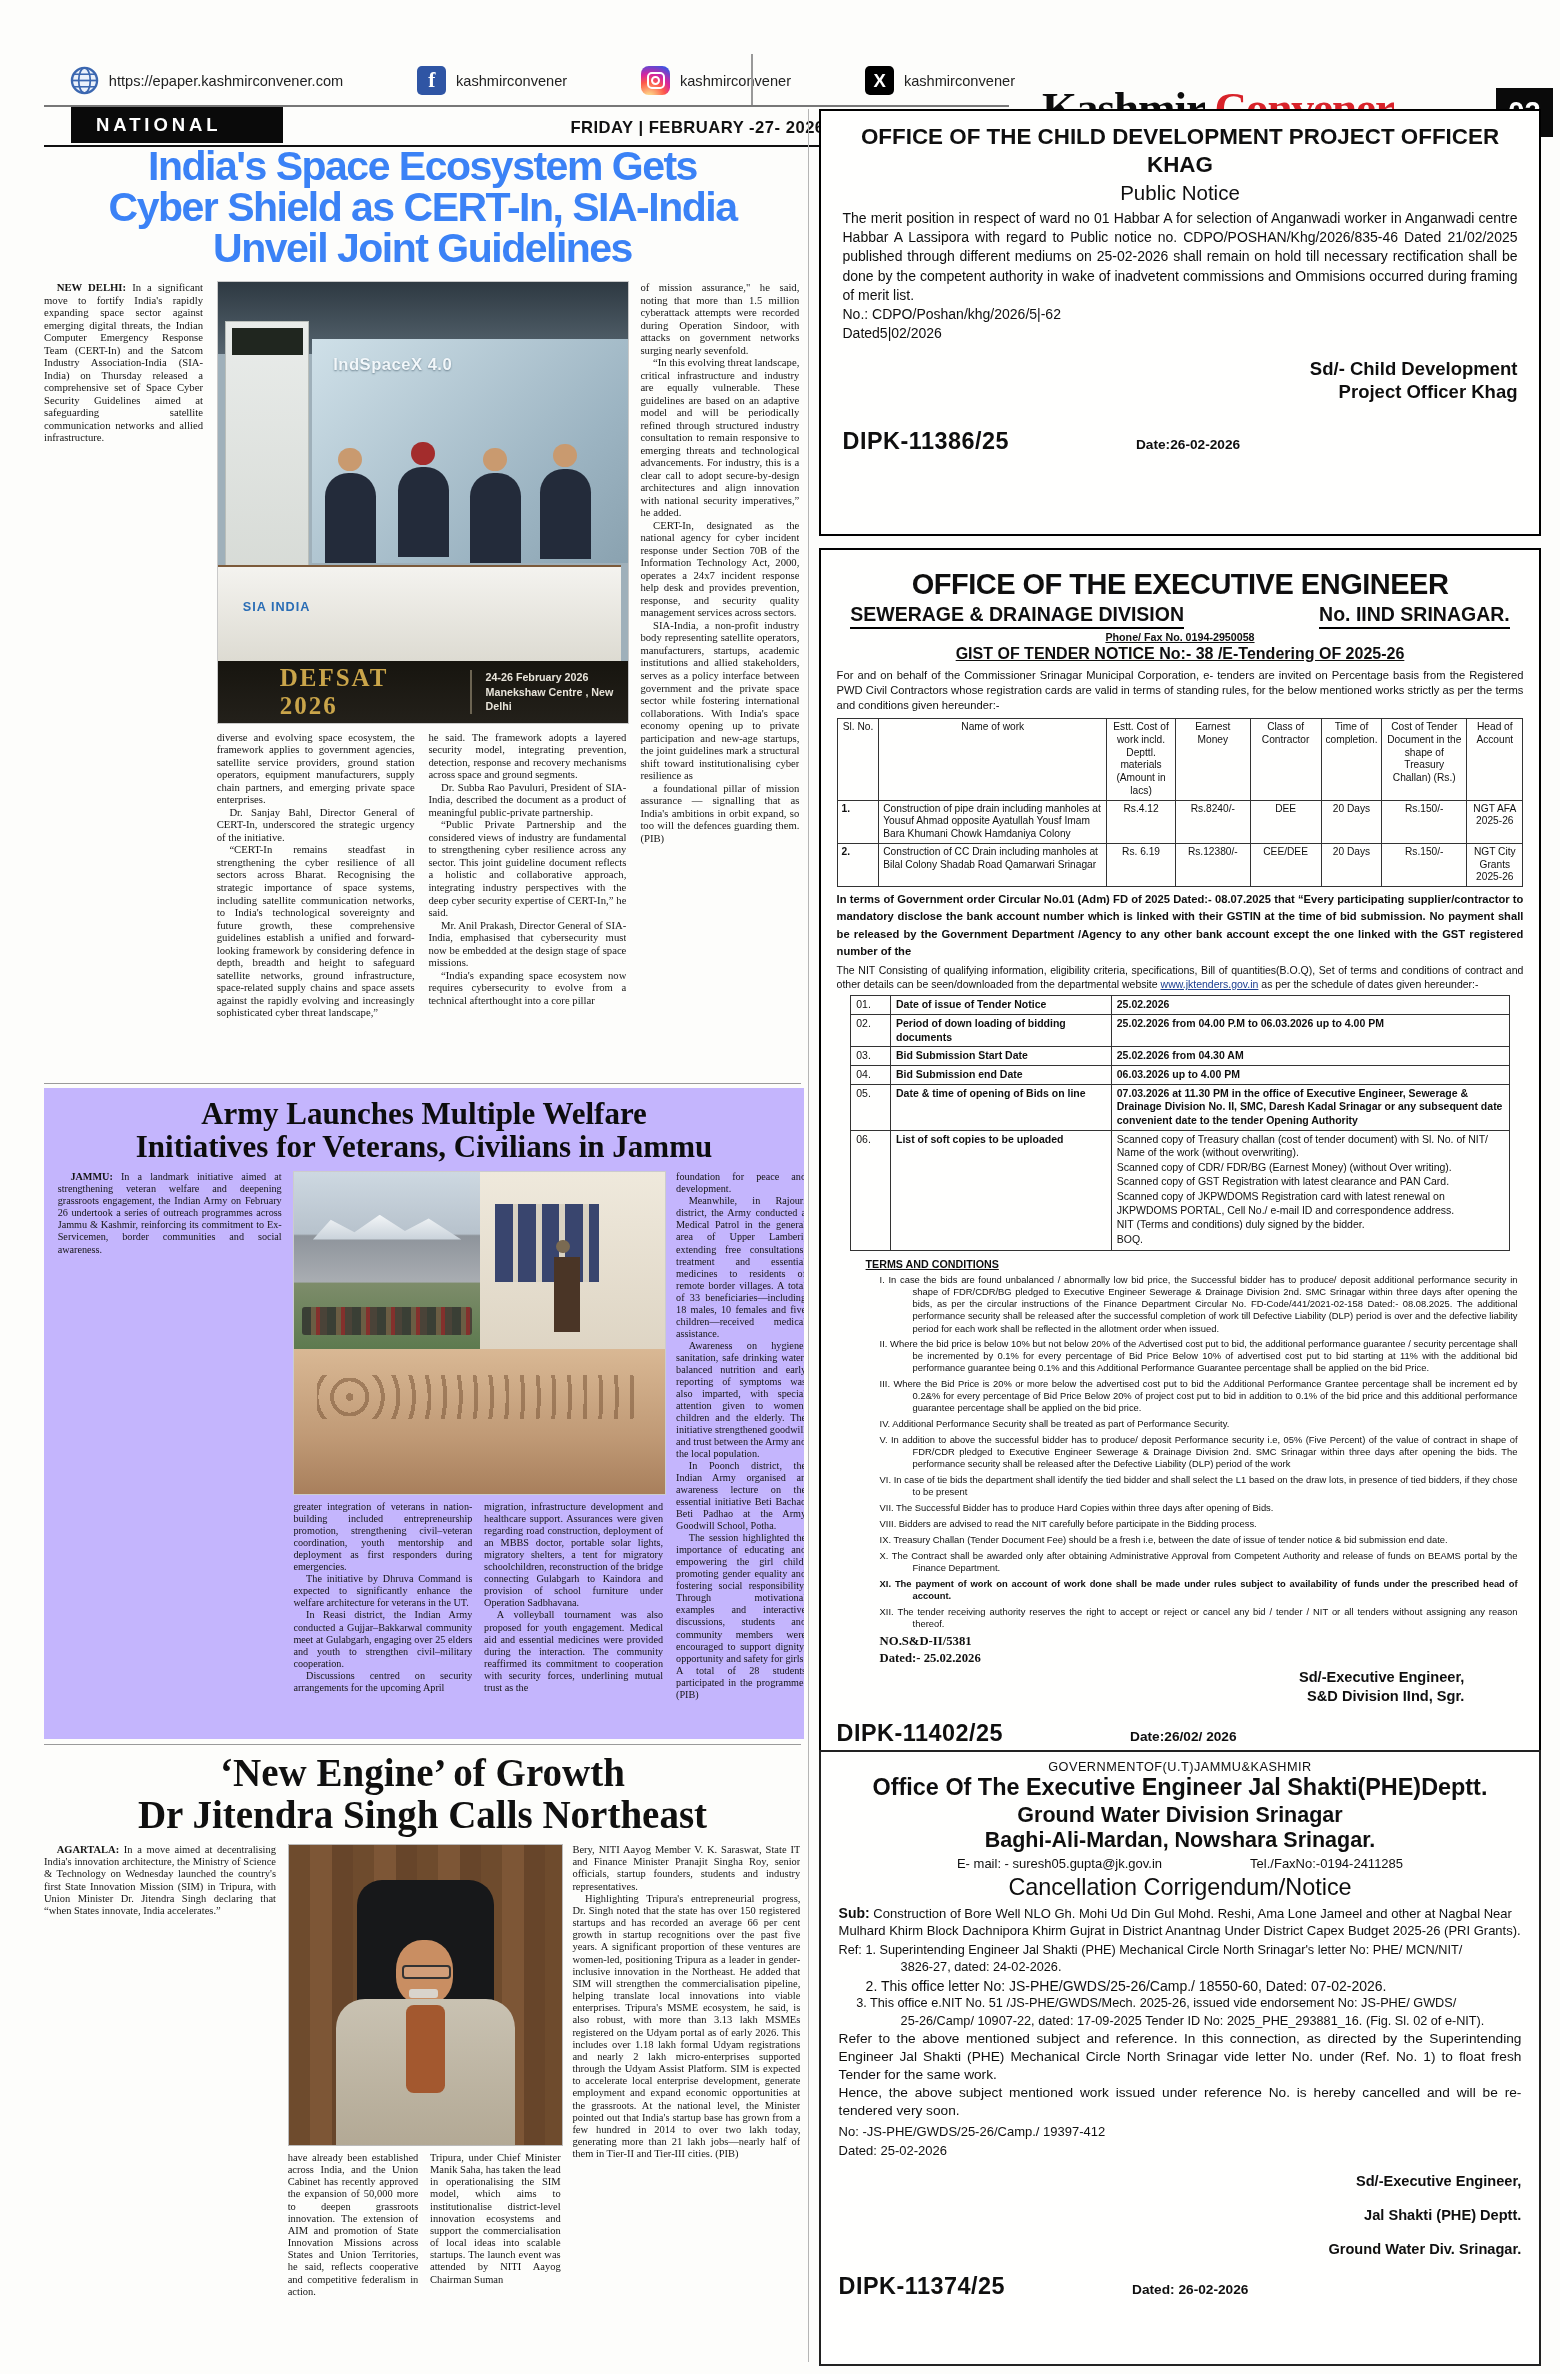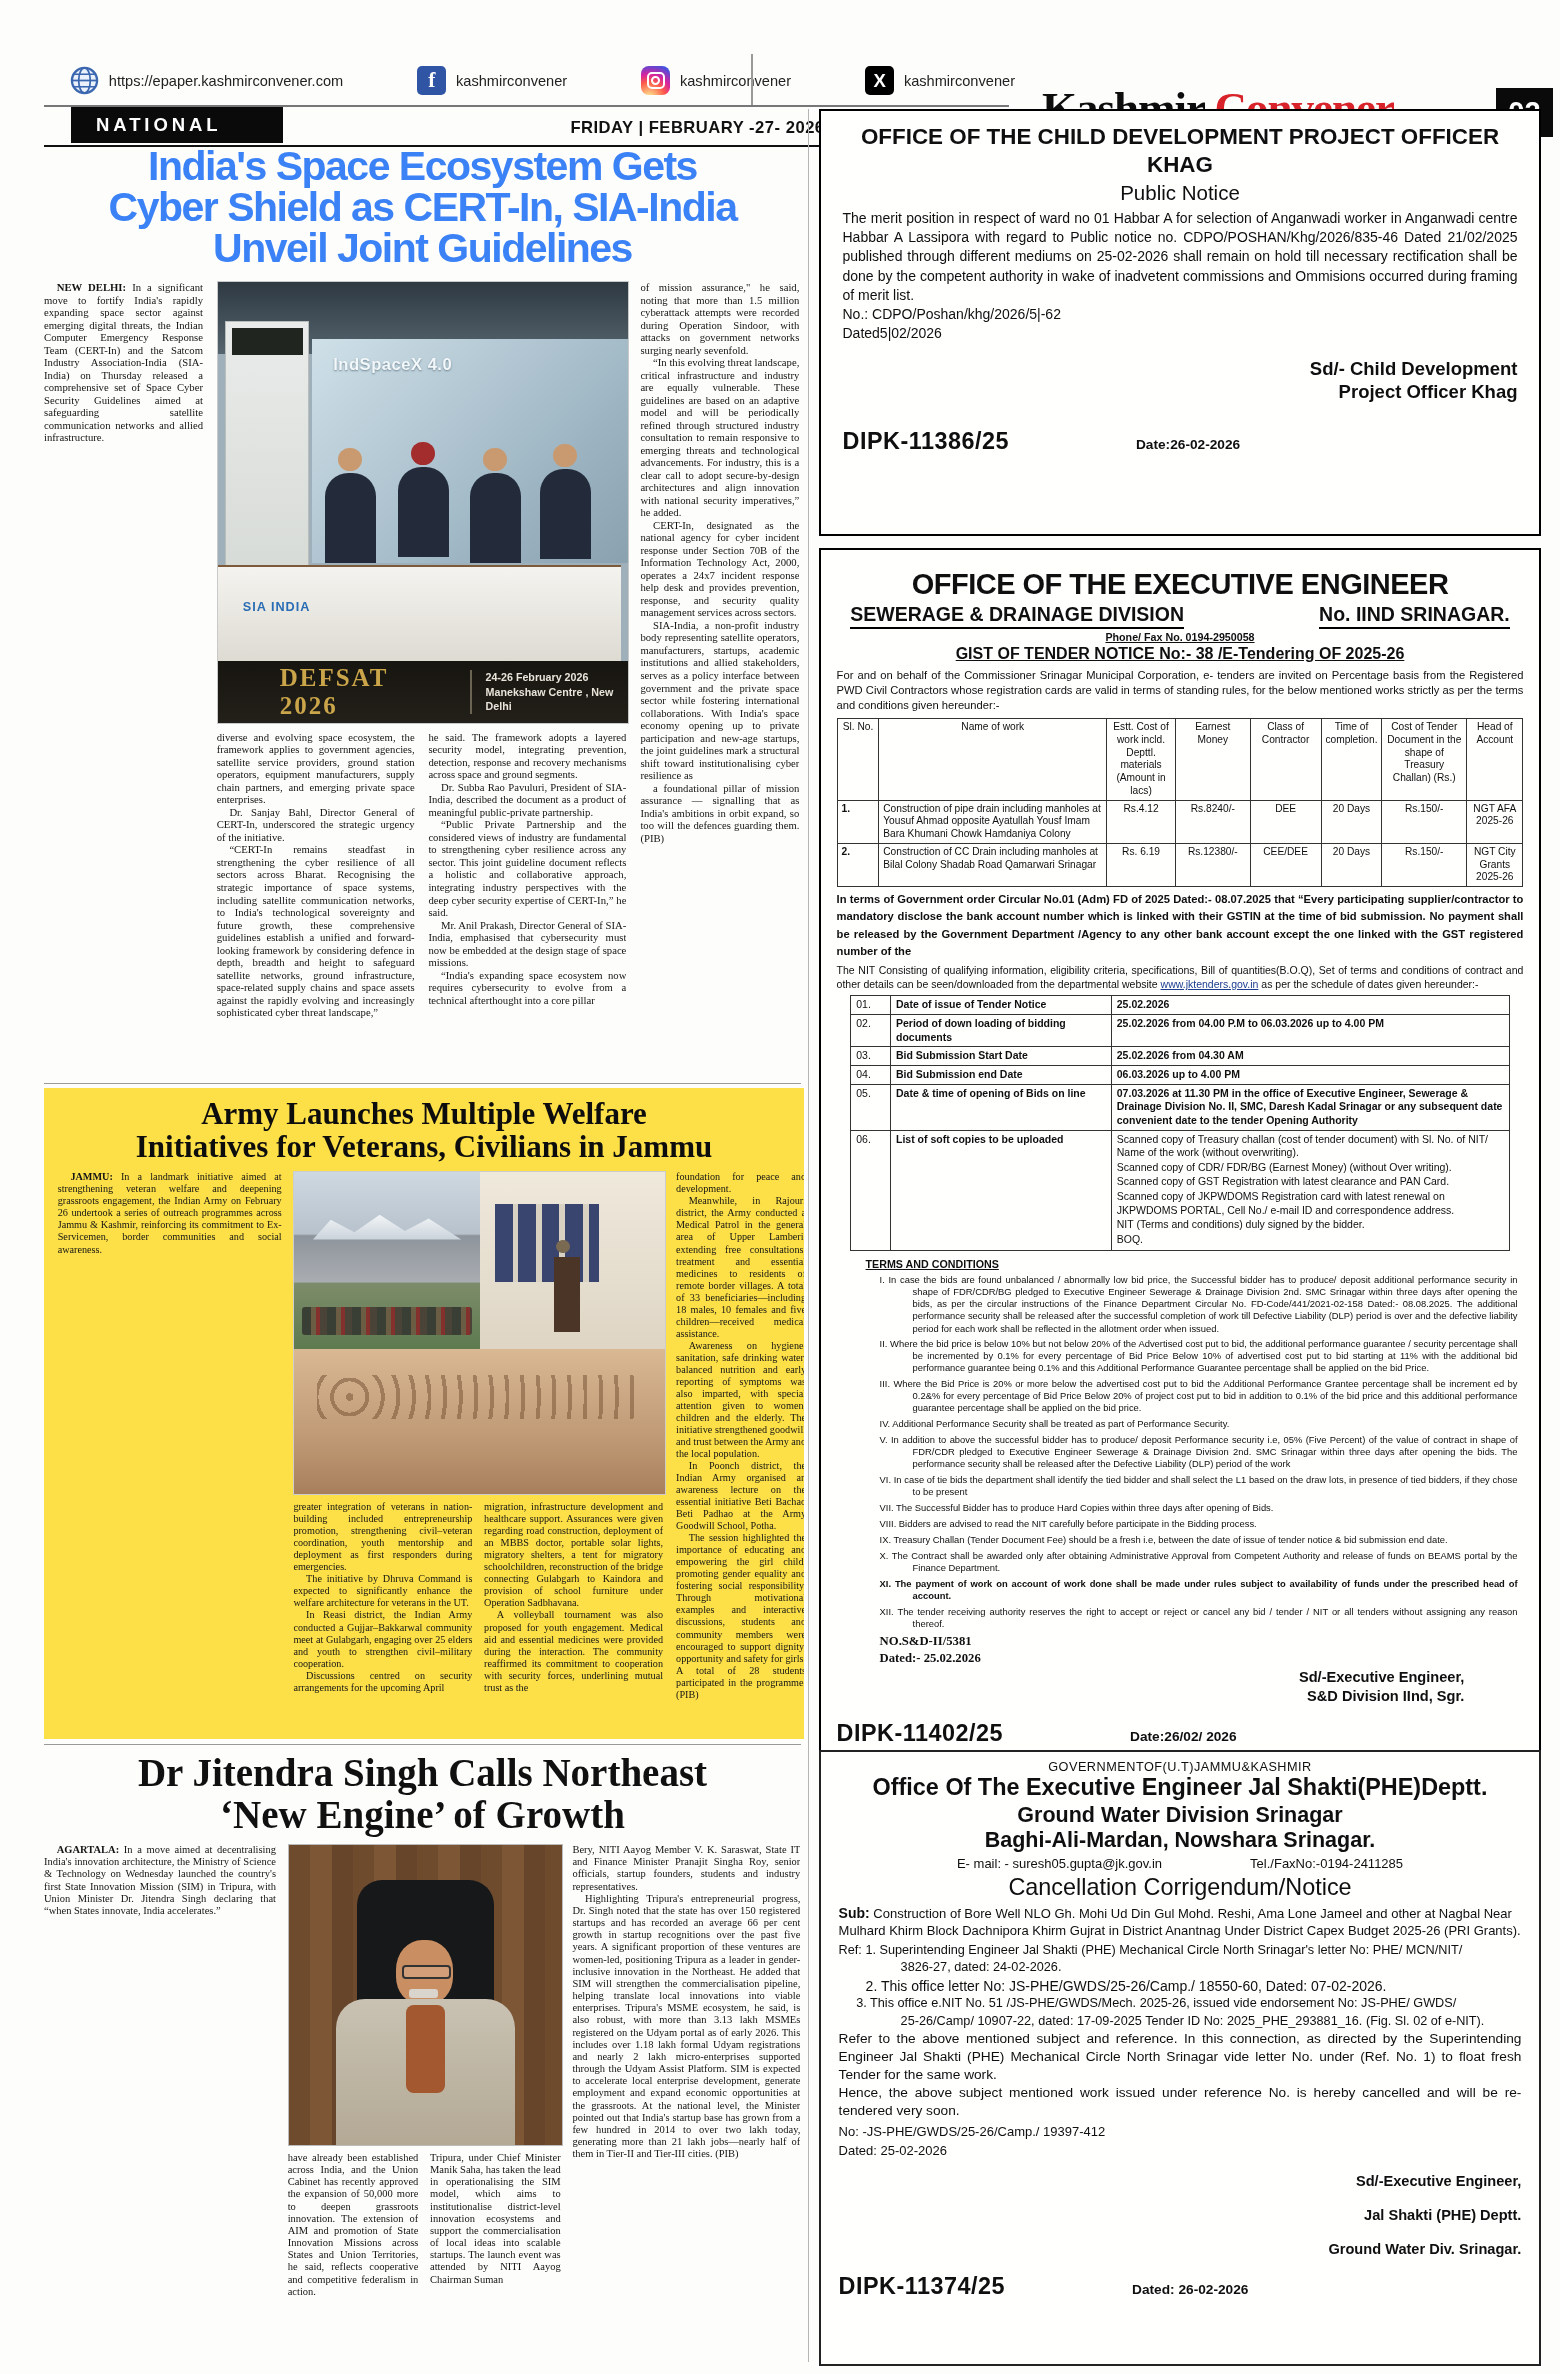--- a/index.html
+++ b/index.html
@@ -76,21 +76,21 @@
   .df-banner { position:absolute; bottom:0; left:0; right:0; height:62px; background:linear-gradient(#17150f,#23201a);
                display:flex; align-items:center; }
   .df-banner-title { font:800 25px "Liberation Serif", serif; color:#caa54a; letter-spacing:2px;
                      margin-left:62px; }
   .df-banner-caption { margin-left:32px; padding-left:13.7px; border-left:2px solid #6c6452;
                        font:700 10.7px/1.35 "Liberation Sans", sans-serif; color:#e8e4da; }
   .df-banner-caption span { display:block; }
 
   
   .army-sec { position:absolute; top:1088px; left:44px; width:760px; height:651px;
-              background:#fde047; overflow:hidden; }
+              background:#c4b5fd; overflow:hidden; }
   .army-headline { margin:9.8px 11.7px 5.9px; text-align:center; font-family:"Liberation Serif", serif;
                    font-weight:800; font-size:31px; line-height:1.06; color:#0d0d0d; }
   .army-headline p { margin:0; }
   .army-cols { display:flex; gap:11.7px; margin:7.8px 13.7px 0; height:542px; font-size:10.2px; line-height:1.18; }
   .army-cols .a1 { width:224px; flex:0 0 auto; }
   .army-mid { width:371px; flex:0 0 auto; display:flex; flex-direction:column; }
   .army-midcols { display:flex; gap:11.7px; margin-top:5.9px; height:209px; }
   .army-midcols .mcol { width:179px; }
   .army-cols .a4 { width:130px; flex:0 0 auto; }
   .collage { margin:0; width:371px; height:322px; display:grid; overflow:hidden; border:1px solid #ccc;
@@ -336,22 +336,22 @@
           <p>Meanwhile, in Rajouri district, the Army conducted a Medical Patrol in the general area of Upper Lamberi, extending free consultations, treatment and essential medicines to residents of remote border villages. A total of 33 beneficiaries—including 18 males, 10 females and five children—received medical assistance.</p>
           <p>Awareness on hygiene, sanitation, safe drinking water, balanced nutrition and early reporting of symptoms was also imparted, with special attention given to women, children and the elderly. The initiative strengthened goodwill and trust between the Army and the local population.</p>
           <p>In Poonch district, the Indian Army organised an awareness lecture on the essential initiative Beti Bachao Beti Padhao at the Army Goodwill School, Potha.</p>
           <p>The session highlighted the importance of educating and empowering the girl child, promoting gender equality and fostering social responsibility. Through motivational examples and interactive discussions, students and community members were encouraged to support dignity, opportunity and safety for girls. A total of 28 students participated in the programme. (PIB)</p>
         </div>
     </div>
   </div>
 
   <div class="jit-sec">
     <div class="jit-headline">
+        <p>‘New Engine’ of Growth</p>
         <p>Dr Jitendra Singh Calls Northeast</p>
-        <p>‘New Engine’ of Growth</p>
       </div>
     <div class="jit-cols">
       <div class="bodycol j1">
         <p class="lead"><span class="dl">AGARTALA: </span><span>In a move aimed at decentralising India's innovation architecture, the Ministry of Science &amp; Technology on Wednesday launched the country's first State Innovation Mission (SIM) in Tripura, with Union Minister Dr. Jitendra Singh declaring that “when States innovate, India accelerates.”</span></p>
       </div>
       <div class="jit-mid">
         <figure class="jsphoto">
           <div class="js-chair"></div>
           <div class="js-man">
             <div class="js-head"></div>

